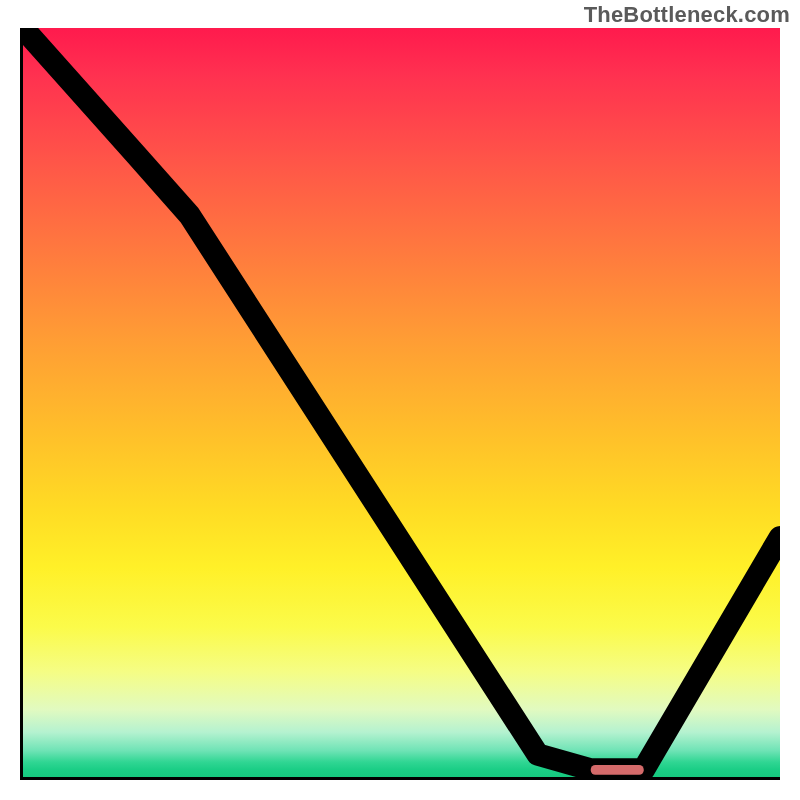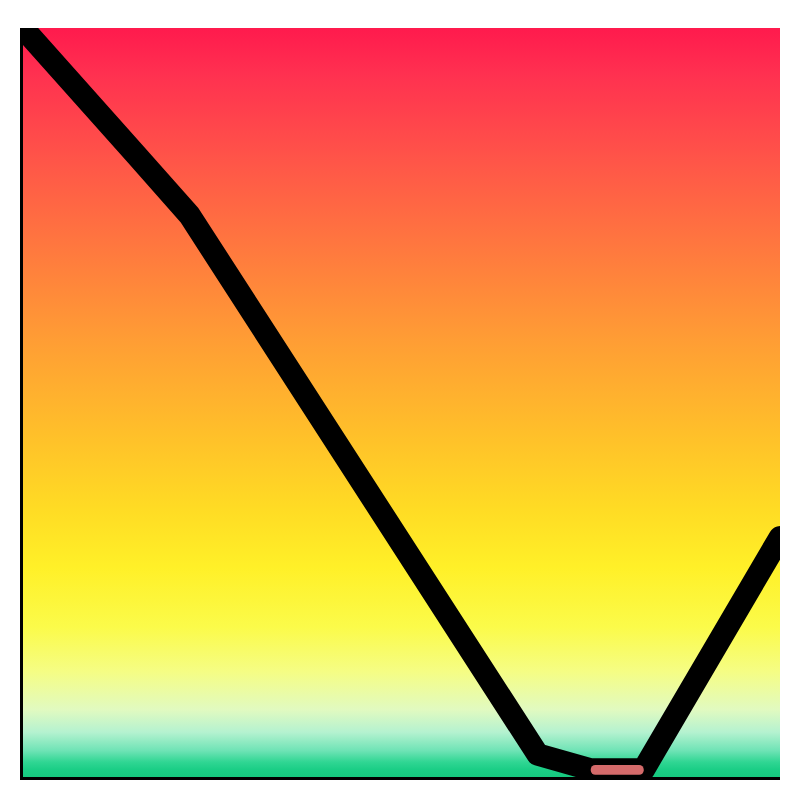--- a/index.html
+++ b/index.html
@@ -80,20 +80,21 @@
   .marker {
     fill: #d46a6a;
     stroke: none;
   }
 </style>
 </head>
 <body>
 
 <div class="container">
 
+  <div class="watermark">TheBottleneck.com</div>
 
   <div class="plot-frame">
     <div class="gradient"></div>
 
     <svg class="overlay" viewBox="0 0 100 100" preserveAspectRatio="none">
       <path class="curve" d="M0.00 0.00 L15.00 17.00 L22.00 25.00 L68.00 97.00 L75.00 99.00 L82.00 99.00 L100.00 68.00"></path>
       <rect class="marker" x="75.00" y="98.40" width="7.00" height="1.30" rx="0.6" ry="0.6" fill="#d46a6a"></rect>
     </svg>
   </div>
 

